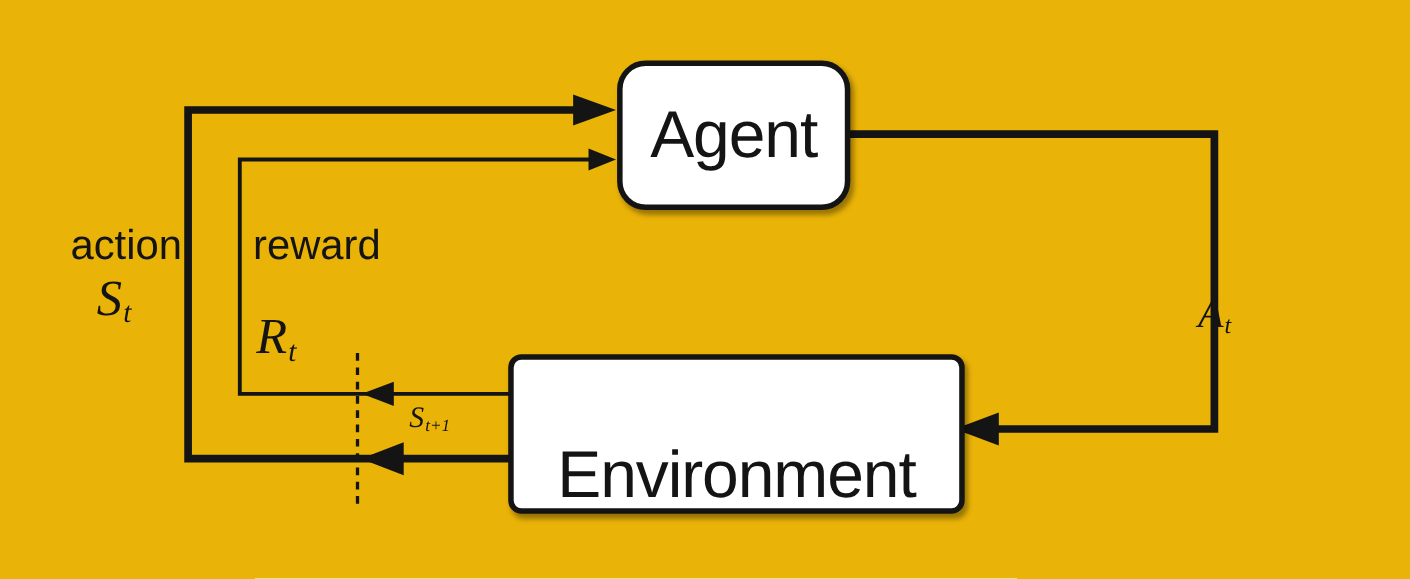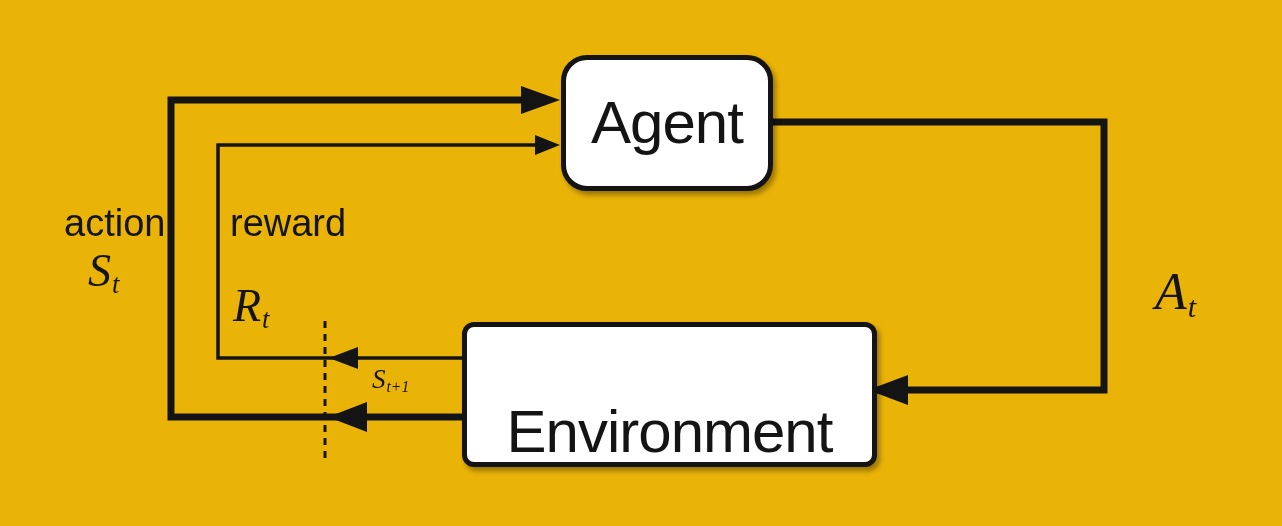--- a/index.html
+++ b/index.html
@@ -62,21 +62,21 @@
   .math .sub {
     font-size: 0.58em;
     vertical-align: -0.28em;
     margin-left: 1px;
   }
   .pos-state-word  { left: 64px;  top: 203px; }
   .pos-state-sym   { left: 88px;  top: 248px; font-size: 46px; }
   .pos-reward-word { left: 230px; top: 203px; }
   .pos-reward-sym  { left: 233px; top: 248px; font-size: 46px; margin-top: 35px; }
   .pos-action-word { left: 1120px; top: 217px; }
-  .pos-action-sym  { left: 1155px; top: 266px; font-size: 52px; }
+  .pos-action-sym  { left: 1089px; top: 266px; font-size: 38px; }
   .pos-next-reward { left: 378px; top: 307px; font-size: 42px; }
   .pos-next-state  { left: 372px; top: 366px; font-size: 27px; }
 </style>
 </head>
 <body>
 
 <div class="stage">
 
   <svg viewBox="0 0 1282 526" aria-hidden="true">
 

